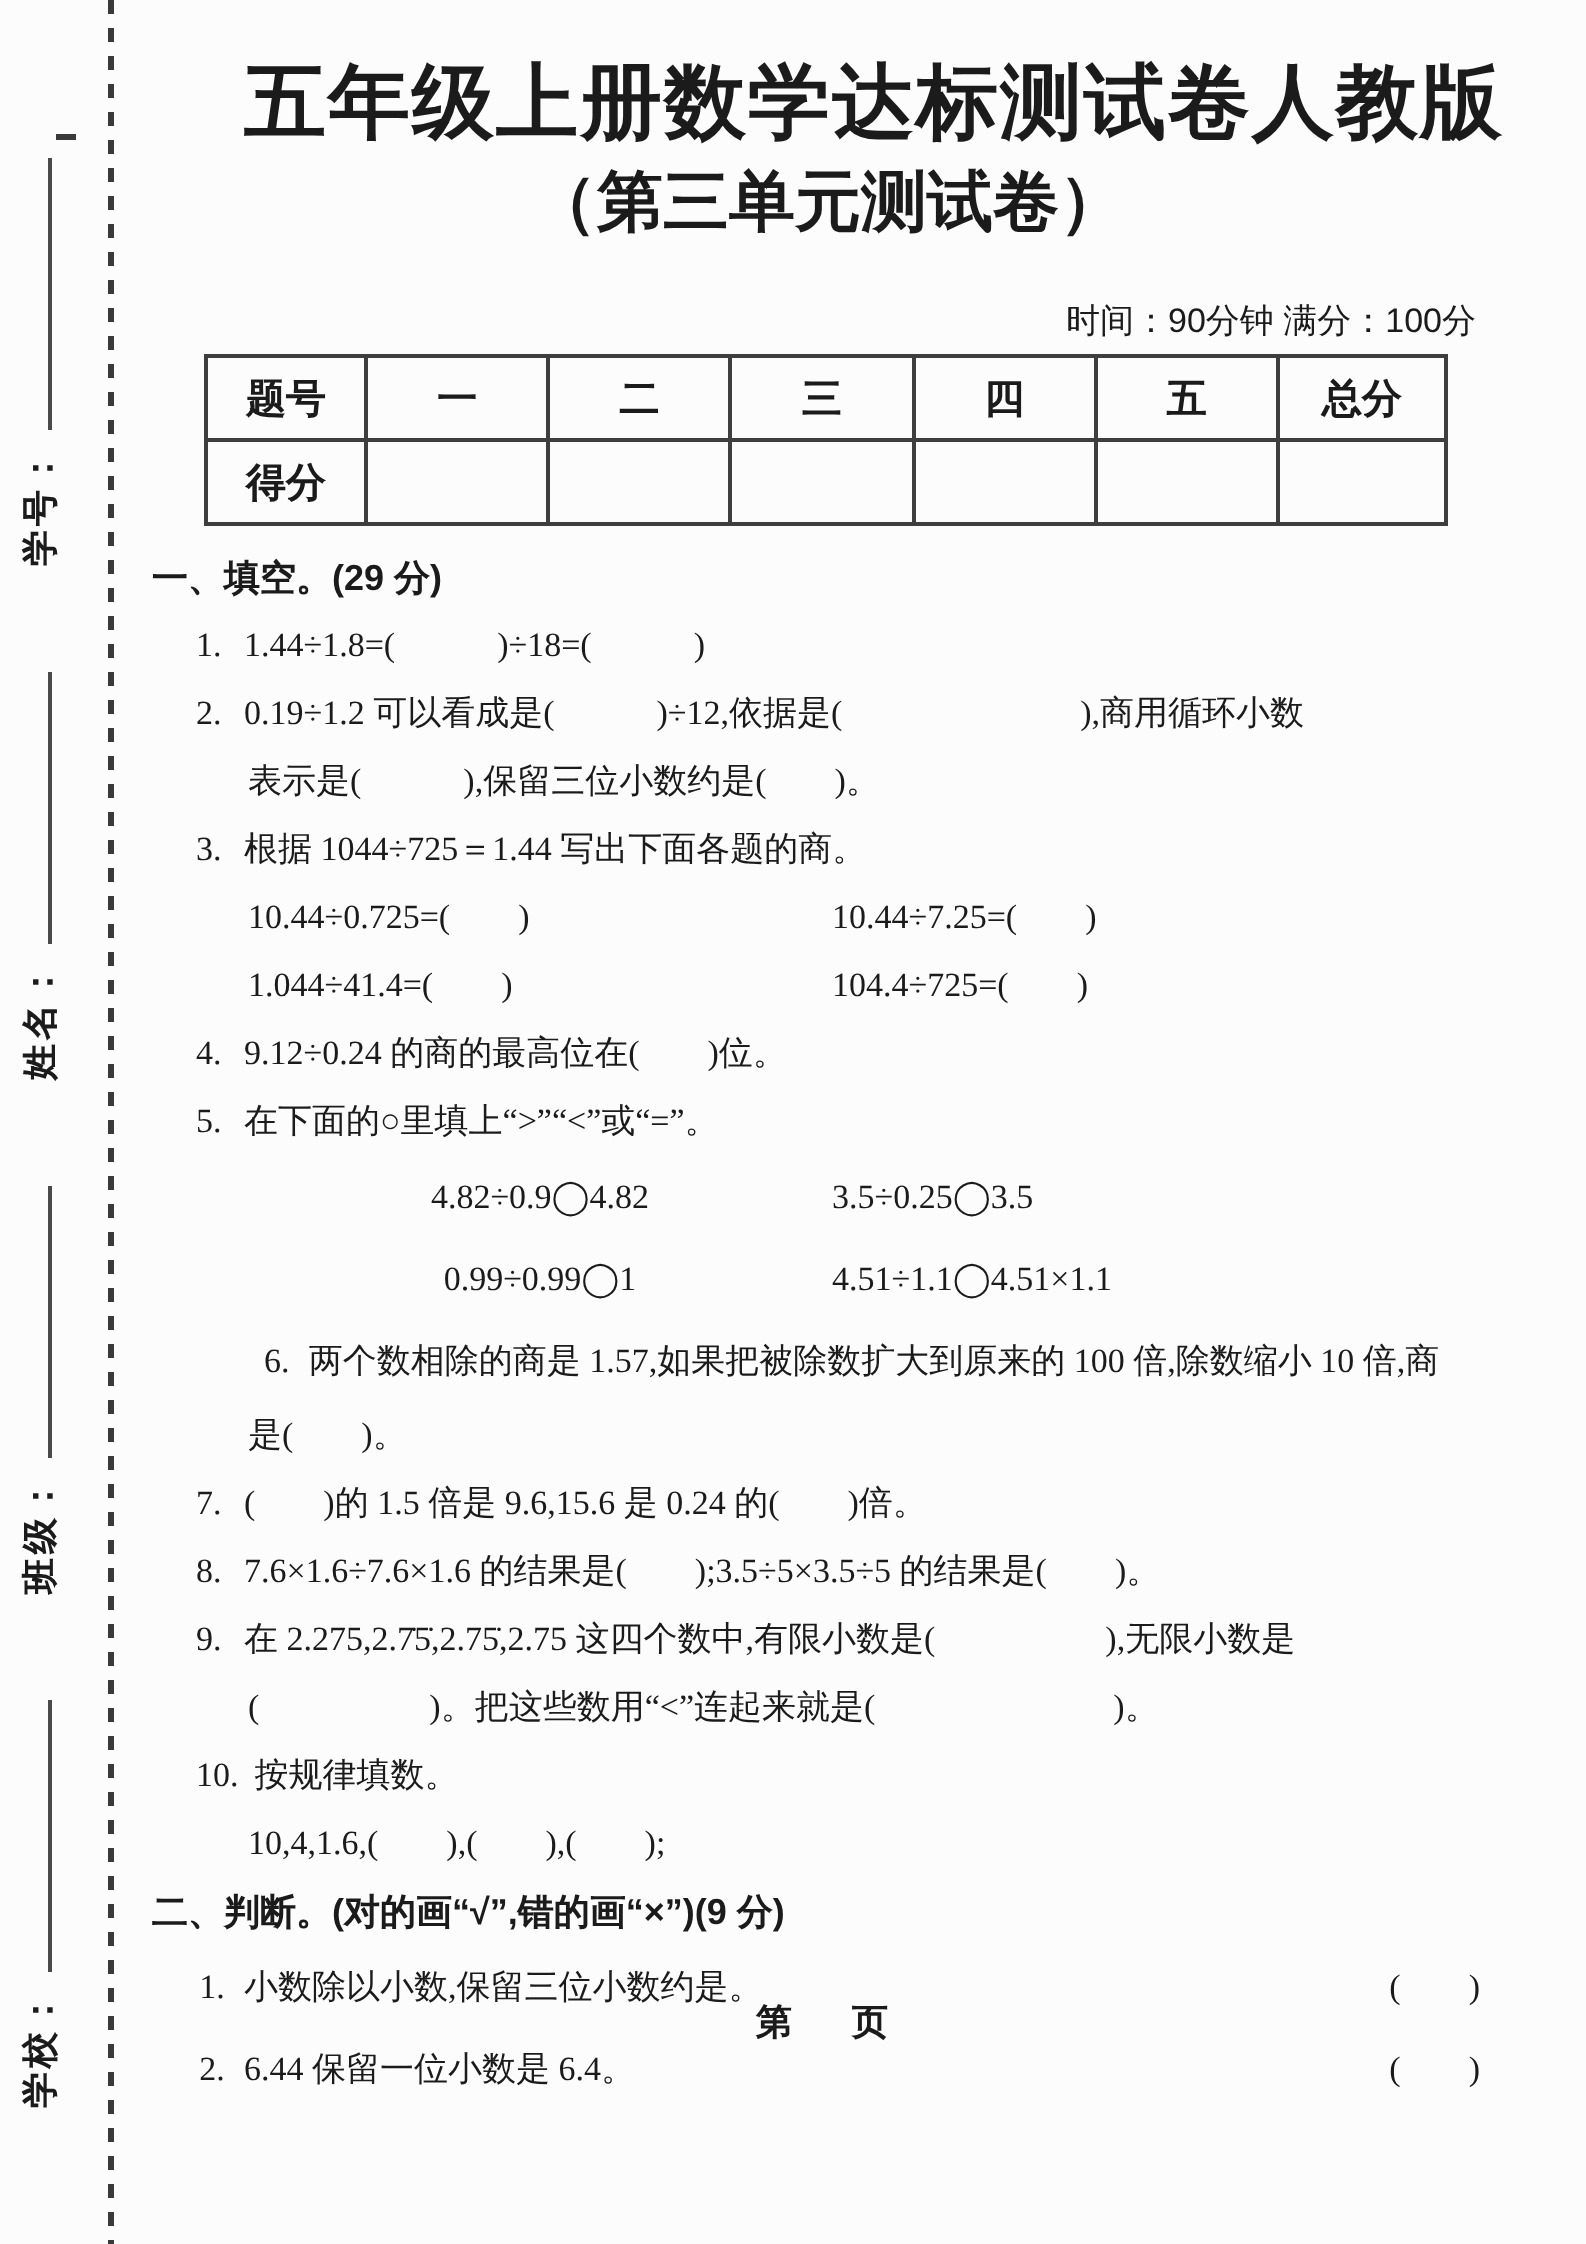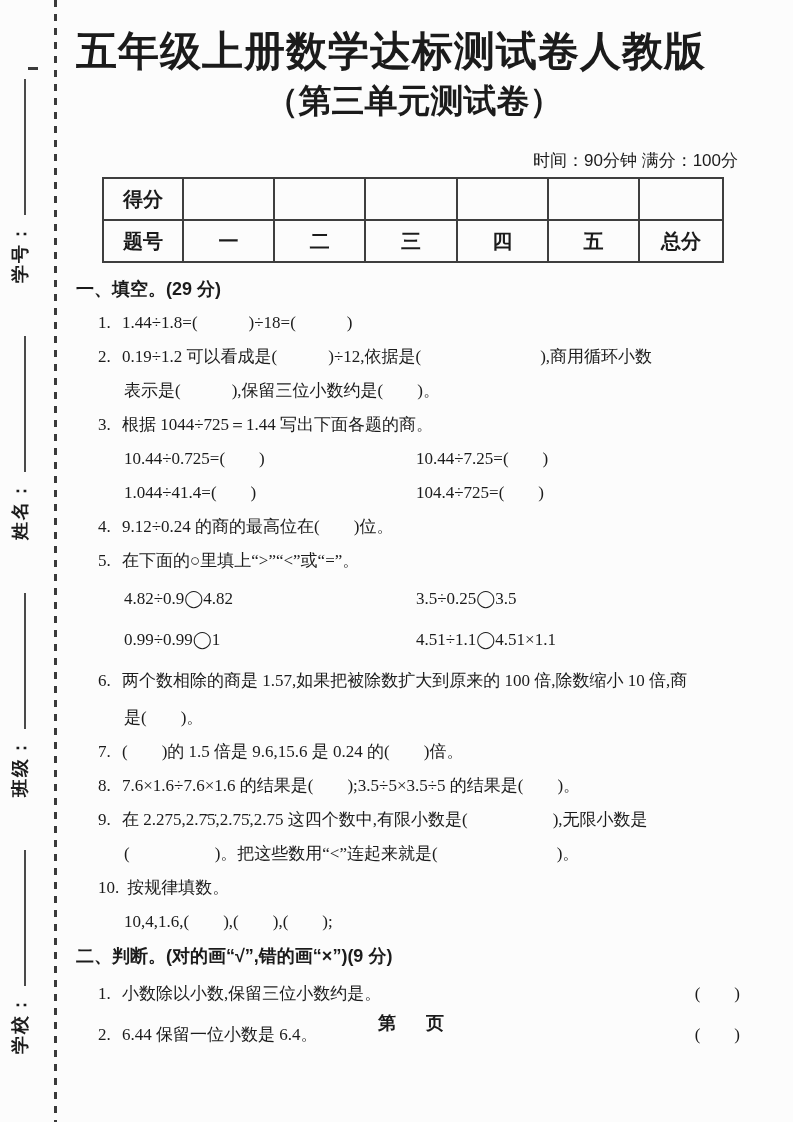--- a/index.html
+++ b/index.html
@@ -19,21 +19,21 @@
     position:absolute; top:0; left:8px; width:1122px; height:34px;
     transform-origin:0 0; transform:translateY(1122px) rotate(-90deg);
     font-family:"Liberation Sans", sans-serif; font-size:18px; font-weight:bold;
     letter-spacing:2px; padding-left:68px; box-sizing:border-box; white-space:nowrap;
   }
   .sidebar-field { display:inline-block; margin-right:46px; }
   .sidebar-blank { display:inline-block; width:136px; height:14px; border-bottom:2px solid #4a4a4a; margin-left:8px; }
 
   .content { position:absolute; left:76px; top:0; width:676px; }
   .title {
-    text-align:left; margin-top:28px; font-family:"Liberation Sans",sans-serif;
+    text-align:right; margin-top:28px; font-family:"Liberation Sans",sans-serif;
     font-weight:bold; font-size:41px; line-height:1.15; letter-spacing:1px;
   }
   .subtitle {
     text-align:center; margin-top:4px; font-family:"Liberation Sans",sans-serif;
     font-weight:bold; font-size:33px;
   }
   .exam-info {
     text-align:right; margin-top:25px; padding-right:14px;
     font-family:"Liberation Sans",sans-serif; font-size:17px;
   }
@@ -41,25 +41,25 @@
   table.score th, table.score td {
     border:2px solid #3e3e3e; height:40px; padding:0; text-align:center;
     font-family:"Liberation Sans",sans-serif; font-size:20px; font-weight:bold;
   }
   .sec-heading { font-family:"Liberation Sans",sans-serif; font-weight:bold; font-size:18px; line-height:34px; white-space:nowrap; }
   .q { font-size:17px; line-height:34px; white-space:nowrap; }
   .q .qnum { display:inline-block; margin-left:22px; margin-right:8px; min-width:16px; }
   .q.cont { padding-left:48px; }
   .q.twocol { display:flex; padding-left:48px; }
   .q.twocol .col-l { flex:0 0 292px; }
-  .q.tall { line-height:41px; }
+  .q.tall { line-height:41px;text-align:center; }
   .q.judge { display:flex; }
   .q.judge .answer { margin-left:auto; margin-right:12px; }
   .footer {
-    position:absolute; bottom:20px; left:0; width:100%; text-align:center;
+    position:absolute; bottom:32px; left:0; width:100%; text-align:center;
     font-family:"Liberation Sans",sans-serif; font-weight:bold; font-size:18px; letter-spacing:6px;
   }
 </style>
 </head>
 <body>
 
 <div class="seal-line"></div>
 <div class="corner-tick"></div>
 
 <div class="sidebar">
@@ -88,37 +88,37 @@
         <col style="width:80px">
         <col>
         <col>
         <col>
         <col>
         <col>
         <col style="width:84px">
       </colgroup>
     <tbody>
         <tr>
-      <td>得分</td>
-      <td></td>
-      <td></td>
-      <td></td>
-      <td></td>
-      <td></td>
-      <td></td>
-    </tr>
-    <tr>
       <th>题号</th>
       <th>一</th>
       <th>二</th>
       <th>三</th>
       <th>四</th>
       <th>五</th>
       <th>总分</th>
     </tr>
+    <tr>
+      <td>得分</td>
+      <td></td>
+      <td></td>
+      <td></td>
+      <td></td>
+      <td></td>
+      <td></td>
+    </tr>
   </tbody>
     </table>
 
   <div class="sec-heading">一、填空。(29 分)</div>
 
   <div class="q">
     <span class="qnum">1.</span><span>1.44÷1.8=(　　　)÷18=(　　　)</span>
   </div>
 
   <div class="q">

